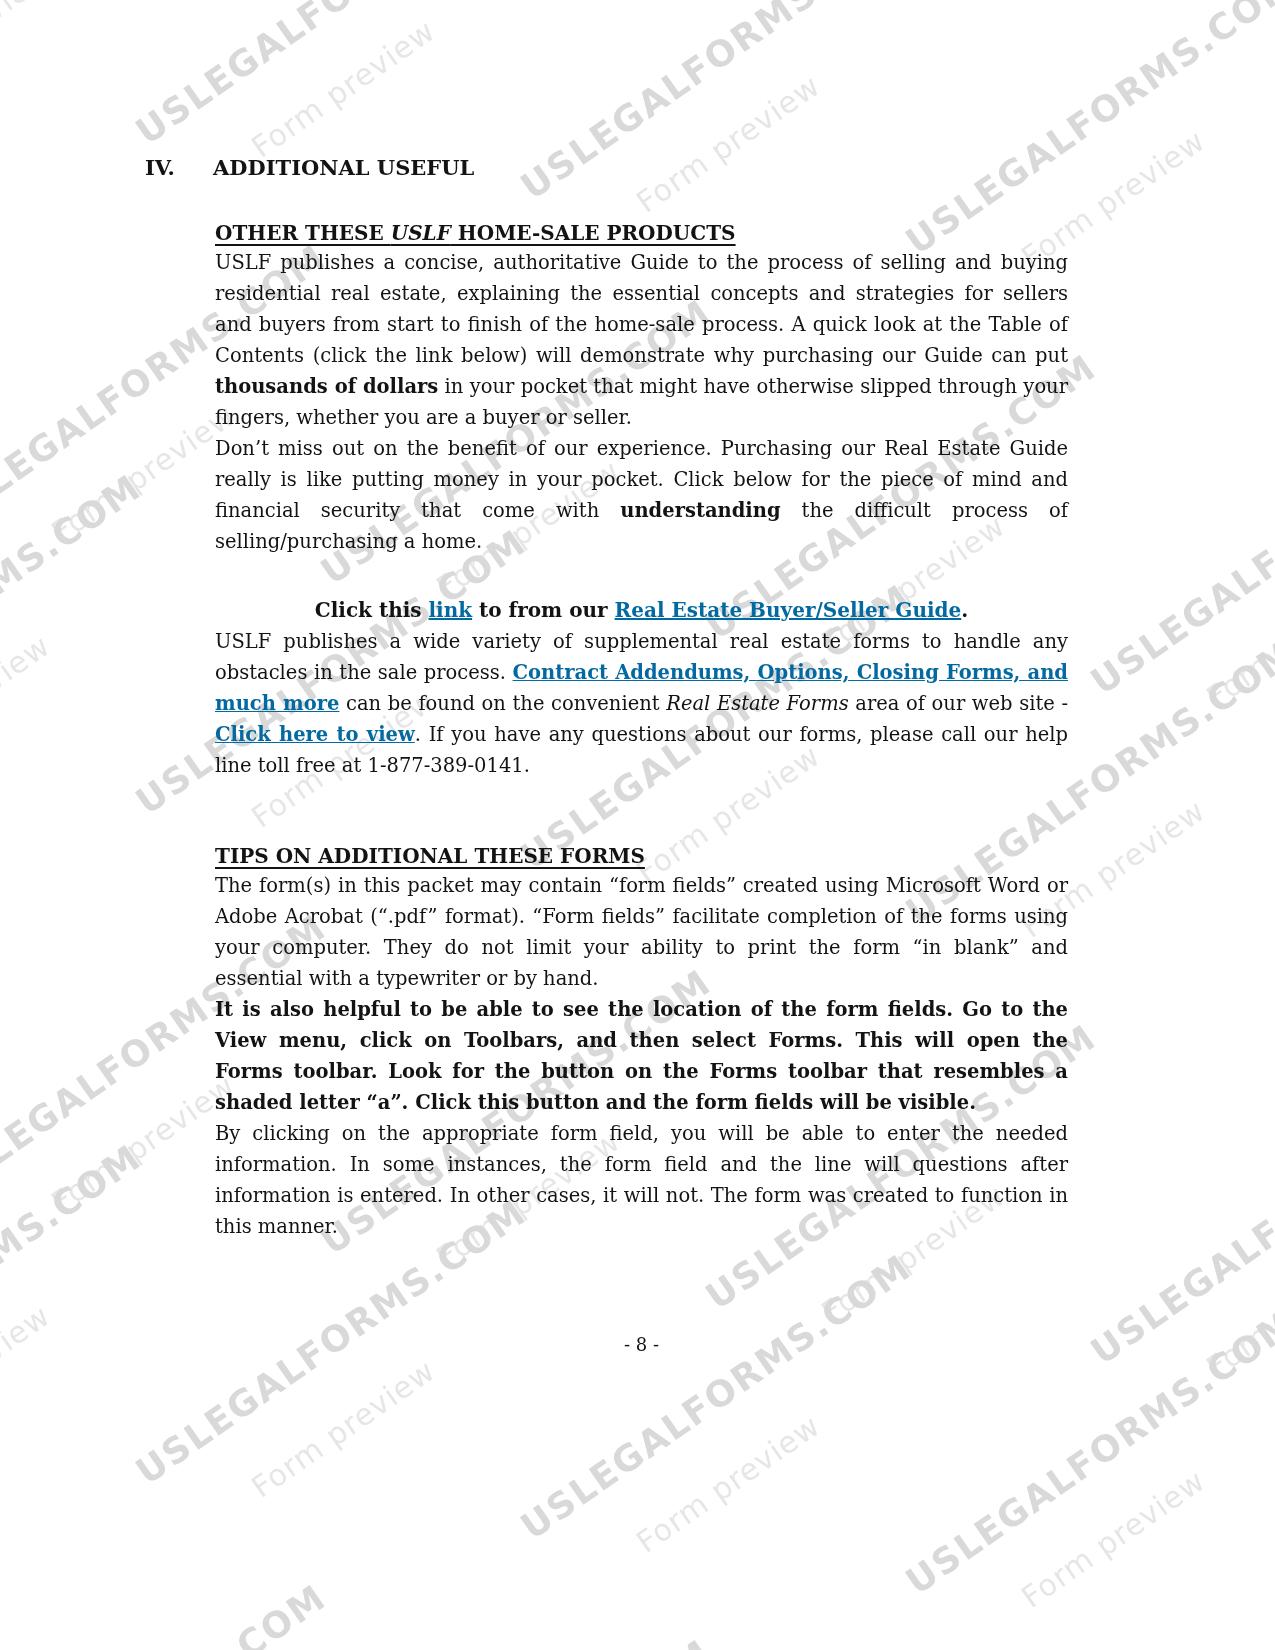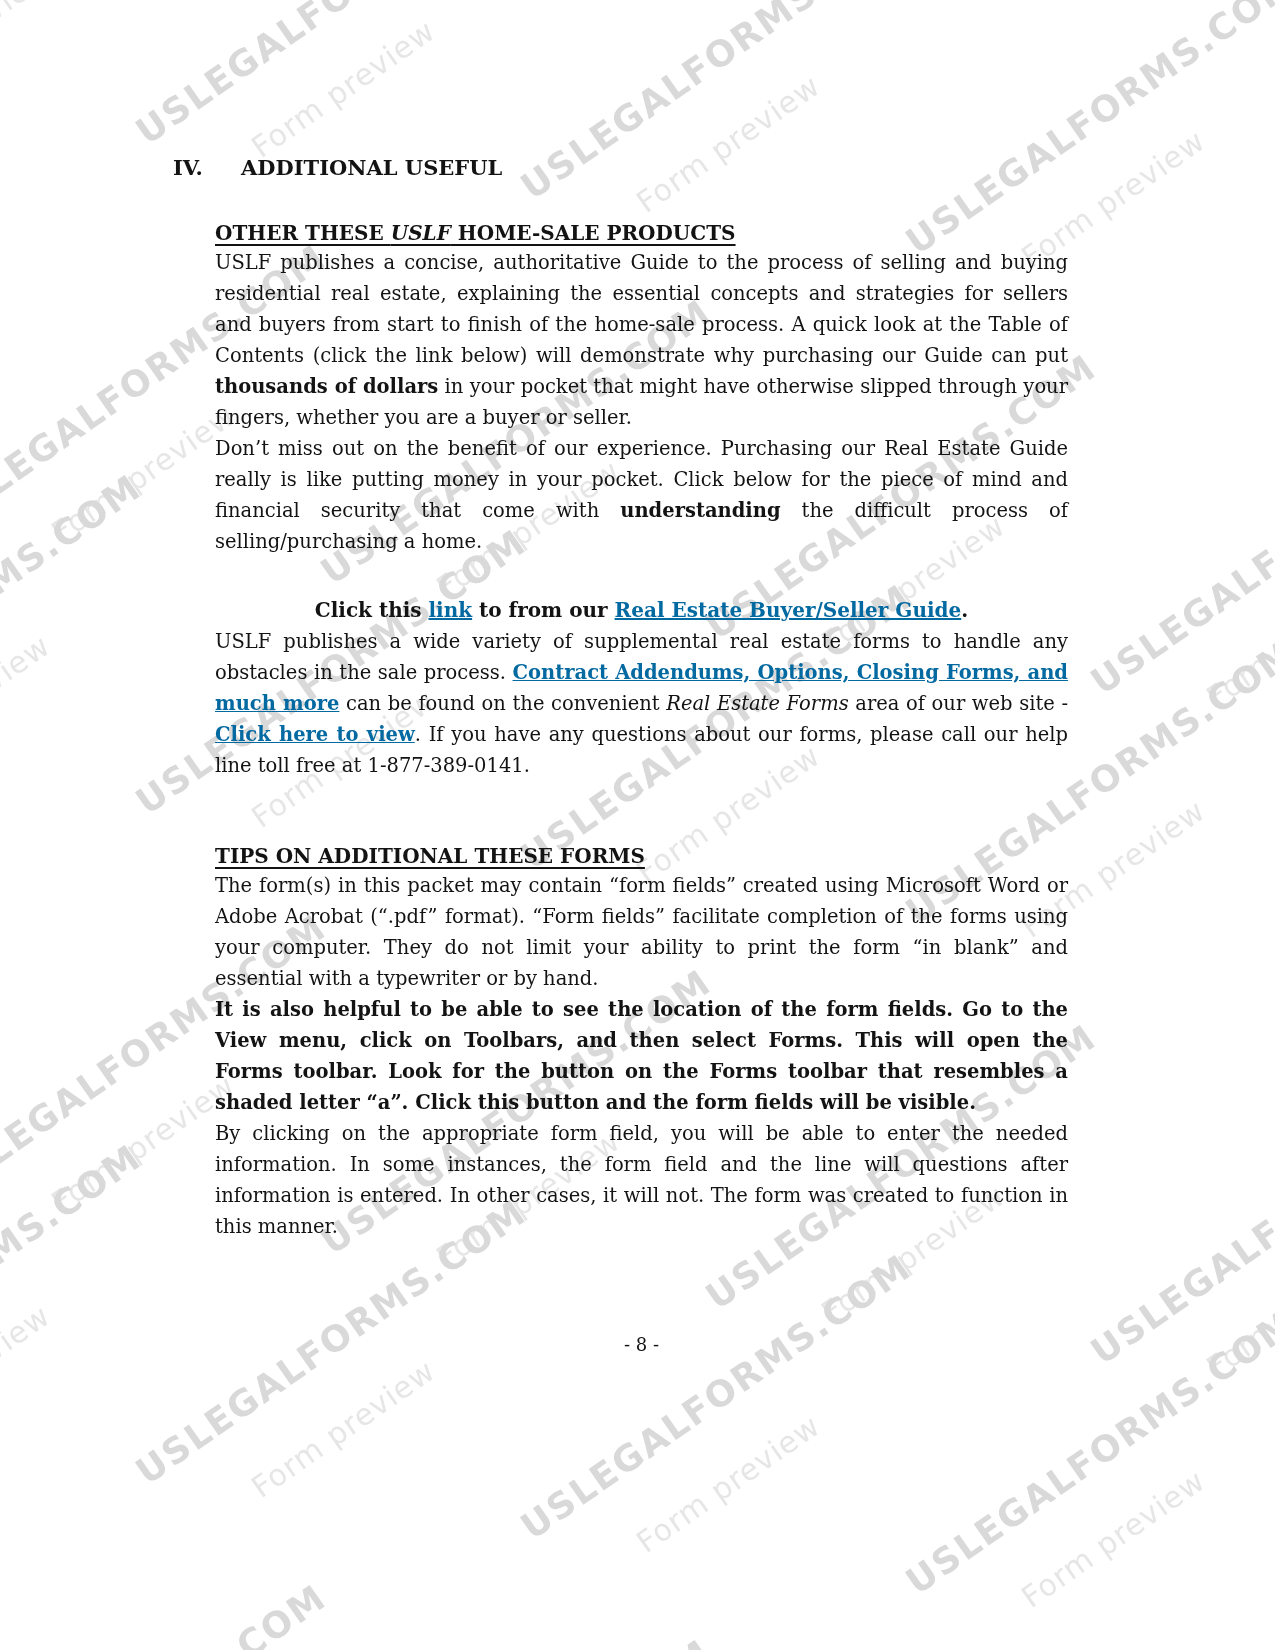--- a/index.html
+++ b/index.html
@@ -23,21 +23,21 @@
   }
   .wm-big   { font-size: 36px; font-weight: bold; color: #d9d9d9; letter-spacing: 2px; }
   .wm-small { font-size: 30px; font-weight: normal; color: #e6e6e6; letter-spacing: 1px; }
 
   .content {
     position: absolute; inset: 0; z-index: 1;
     padding: 155px 207px 0 145px;
     box-sizing: border-box;
   }
   .sec-heading { display: flex; font-size: 21px; font-weight: bold; line-height: 26px; }
-  .sec-num { width: 68px; flex: 0 0 68px; margin-left: 28px; }
+  .sec-num { width: 68px; flex: 0 0 68px; }
 
   .sub-heading { font-size: 20px; font-weight: bold; line-height: 27px; margin: 39px 0 0 70px; }
   .sub-heading-2 { margin-top: 62px; }
   .u-line { text-decoration: underline; text-decoration-thickness: 2px; text-underline-offset: 4px; }
   .ital { font-style: italic; }
   .bold { font-weight: bold; }
 
   p.body {
     font-size: 19.5px;
     line-height: 31px;

